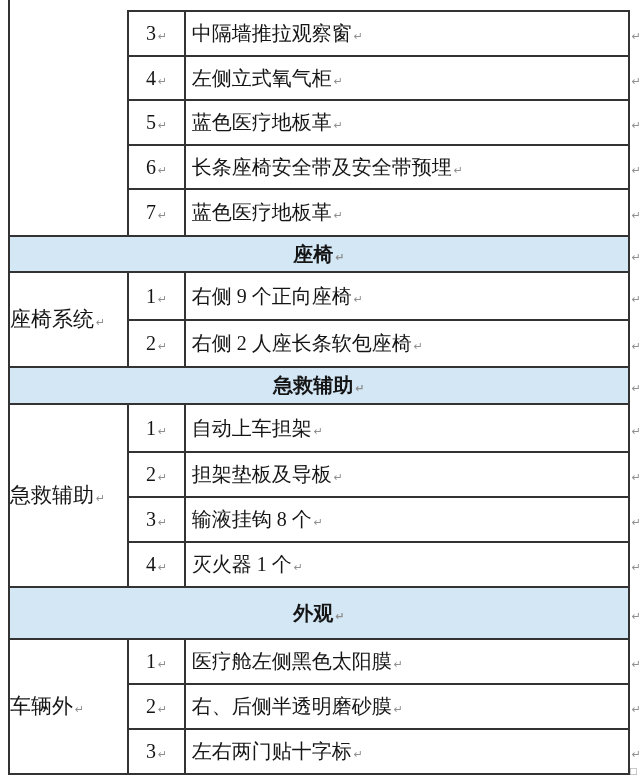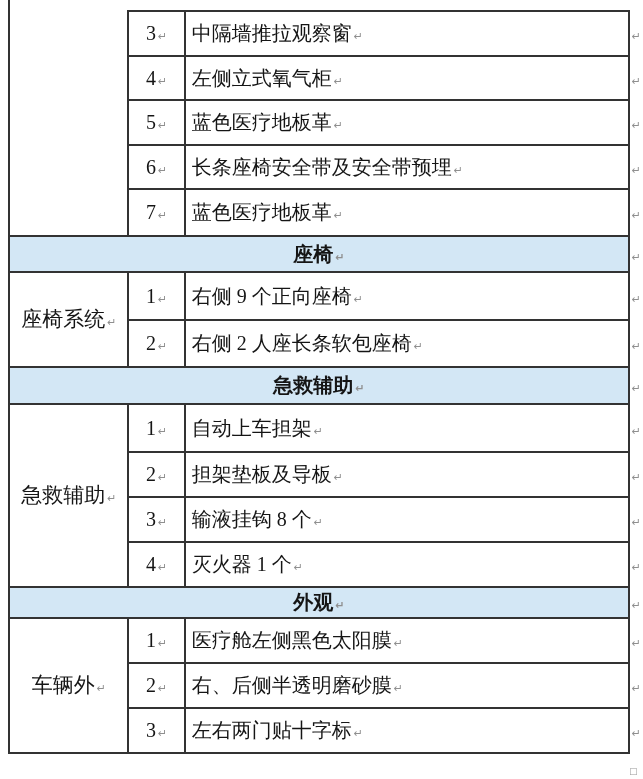--- a/index.html
+++ b/index.html
@@ -15,21 +15,21 @@
     border-collapse:collapse;table-layout:fixed;
   }
   td{
     border:2px solid #333333;
     padding:0;vertical-align:middle;
     font-size:20px;line-height:1.15;
     white-space:nowrap;overflow:hidden;
   }
   td.num{text-align:center;}
   td.desc{text-align:left;padding-left:6px;}
-  td.cat{text-align:center;font-size:21px;}
+  td.cat{text-align:left;font-size:21px;}
   td.cat-empty{border-top:none;}
   td.hcell{
     background:#d3e7f5;text-align:center;
     font-weight:bold;font-size:20px;margin-left:21px;
   }
   td.mark-col{border:none;text-align:left;padding-left:2px;}
   .pmark{
     font-size:11px;color:#8f8f8f;margin-left:2px;
     font-family:"DejaVu Sans",sans-serif;vertical-align:baseline;
   }
@@ -121,21 +121,21 @@
       <td class="num"><span>3</span><span class="pmark">↵</span></td>
       <td class="desc"><span>输液挂钩 8 个</span><span class="pmark">↵</span></td>
       <td class="mark-col row-end"><span class="pmark">↵</span></td>
     </tr>
     <tr style="height:45px">
       <td class="num"><span>4</span><span class="pmark">↵</span></td>
       <td class="desc"><span>灭火器 1 个</span><span class="pmark">↵</span></td>
       <td class="mark-col row-end"><span class="pmark">↵</span></td>
     </tr>
 
-    <tr style="height:31px">
+    <tr style="height:52px">
       <td class="hcell" colspan="3"><span>外观</span><span class="pmark">↵</span></td>
       <td class="mark-col row-end"><span class="pmark">↵</span></td>
     </tr>
 
     <tr style="height:45px">
       <td class="cat" rowspan="3"><span>车辆外</span><span class="pmark">↵</span></td>
       <td class="num"><span>1</span><span class="pmark">↵</span></td>
       <td class="desc"><span>医疗舱左侧黑色太阳膜</span><span class="pmark">↵</span></td>
       <td class="mark-col row-end"><span class="pmark">↵</span></td>
     </tr>

